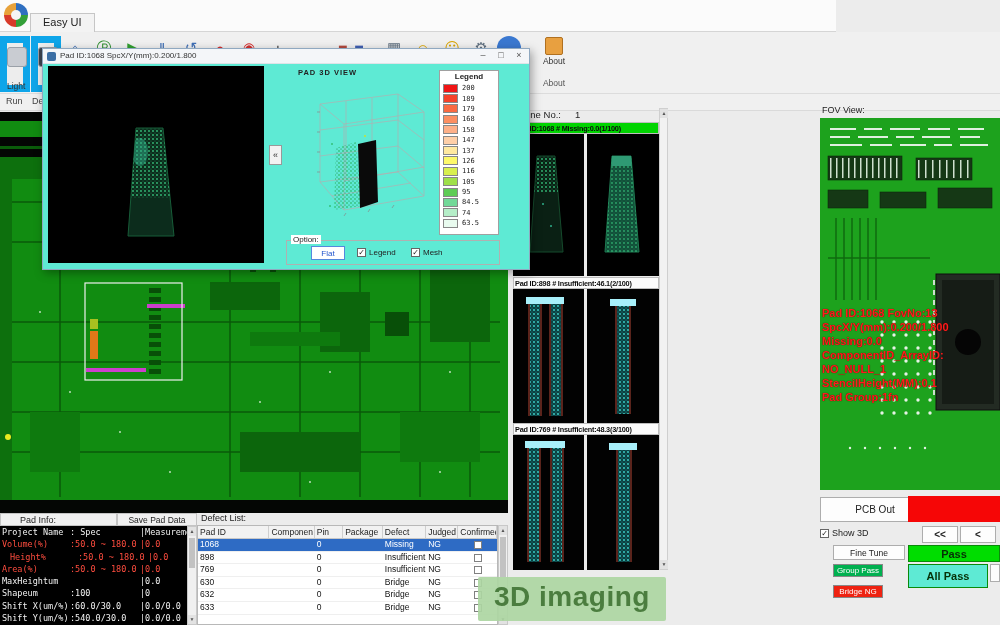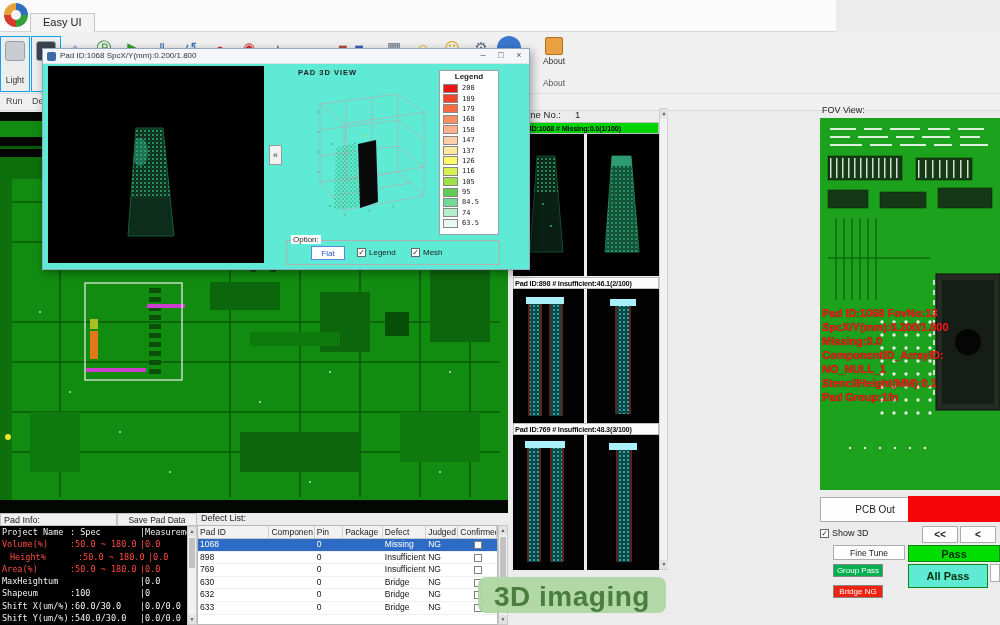--- a/index.html
+++ b/index.html
@@ -10,21 +10,21 @@
   
   .titlebar { position:absolute; left:0; top:0; width:836px; height:32px; background:#fbfbfb; border-bottom:1px solid #d5d5d5; }
   .logo { position:absolute; left:4px; top:3px; width:24px; height:24px; border-radius:50%;
           background:conic-gradient(#2f6fc0 0 25%, #34a03a 25% 50%, #d83a2a 50% 75%, #e8a23a 75% 100%); }
   .logo::after { content:""; position:absolute; left:7px; top:7px; width:10px; height:10px; border-radius:50%; background:#f5f5f5; }
   .apptab { position:absolute; left:30px; top:13px; height:19px; padding:2px 12px; background:#f3f3f3;
             border:1px solid #c6c6c6; border-bottom:none; font-size:11px; color:#222; }
 
   
   .toolbar { position:absolute; left:0; top:32px; width:1000px; height:62px; background:#f0f0f0; border-bottom:1px solid #dcdcdc; }
-  .tool-big { position:absolute; top:4px; width:30px; height:56px; background:#ededed; border:1px solid #0ea5e9; text-align:center; }
+  .tool-big { position:absolute; top:4px; width:30px; height:56px; background:#ededed; border:7px solid #0ea5e9; text-align:center; }
   .tool-big .tb-icon { display:block; margin:4px auto 2px; width:20px; height:20px; background:#c9ccd2; border:1px solid #9aa0a8; border-radius:3px; }
   .tool-big .tb-cap { font-size:8.5px; color:#333; display:block; margin-top:14px; }
   .icon-row { position:absolute; left:62px; top:3px; height:30px; display:flex; gap:3px; }
   .tbi { width:26px; height:26px; display:inline-flex; align-items:center; justify-content:center;
          font-size:15px; border:1px solid transparent; border-radius:3px; background:#f0f0f0; cursor:default; }
   .tbi-sm { font-size:10px; letter-spacing:-1px; }
   .tbi-circle { background:#3a78d0; border-radius:50%; font-size:14px; width:24px; height:24px; margin-top:1px; }
   .about-box { position:absolute; left:536px; top:3px; width:36px; height:58px; text-align:center; }
   .about-icon { display:block; margin:2px auto 1px; width:18px; height:18px; background:#e8a040; border:1px solid #b07020; border-radius:2px; }
   .about-lbl { font-size:8.5px; color:#333; display:block; }
@@ -32,21 +32,21 @@
 
   
   .captions { position:absolute; left:0; top:94px; width:1000px; height:17px; background:#f0f0f0; border-bottom:1px solid #dadada; }
   .cap { position:absolute; top:2px; font-size:9px; color:#444; }
 
   
   #pcb-wrap { position:absolute; left:0; top:112px; width:508px; height:401px; background:#000; }
 
   
   #padinfo { position:absolute; left:0; top:513px; width:197px; height:112px; background:#000; }
-  .pi-h1 { position:absolute; left:0; top:0; width:117px; height:13px; background:#f0f0f0; border:1px solid #c4c4c4; font-size:9px; padding:1px 3px; color:#222; }
+  .pi-h1 { position:absolute; left:0; top:0; width:117px; height:13px; background:#f0f0f0; border:1px solid #c4c4c4; font-size:9px; padding:1px 19px; color:#222; }
   .pi-h2 { position:absolute; left:117px; top:0; width:80px; height:13px; background:#f0f0f0; border:1px solid #c4c4c4; font-size:8.5px; text-align:center; padding-top:1px; color:#222; cursor:default; }
   .pi-body { position:absolute; left:0; top:13px; width:187px; height:99px; background:#000; overflow:hidden;
              font-family:"DejaVu Sans Mono", monospace; font-size:8.5px; line-height:12.3px; white-space:nowrap; }
   .pi-row { padding-left:2px; }
   .pi-l { display:inline-block; width:68px; }
   .pi-s { display:inline-block; width:70px; }
 
   
   .sb { position:absolute; width:10px; background:#f0f0f0; border:1px solid #c8c8c8; }
   .sb-btn { position:absolute; left:0; width:8px; height:9px; background:#e2e2e2; font-size:5px; text-align:center; line-height:9px; color:#555; }
@@ -107,22 +107,22 @@
   .lg-row { height:10.4px; display:flex; align-items:center; padding-left:3px; }
   .lg-sw { width:15px; height:9px; border:1px solid #888; }
   .lg-val { font-size:7px; font-family:"DejaVu Sans Mono", monospace; margin-left:4px; color:#222; }
   .option-box { position:absolute; left:243px; top:191px; width:214px; height:25px; border:1px solid #b0b0b0; }
   .opt-label { position:absolute; left:4px; top:-6px; background:#fff; font-size:8px; color:#222; padding:0 2px; }
   .flat-btn { position:absolute; left:24px; top:5px; width:34px; height:14px; border:1px solid #5588dd; color:#2255cc;
               font-size:8px; display:flex; align-items:center; justify-content:center; background:#fff; }
   .opt-chk { position:absolute; top:7px; display:flex; align-items:center; gap:3px; font-size:8px; color:#222; }
 
   
-  #watermark { position:absolute; left:478px; top:577px; padding:4px 16px 0; background:rgba(173,214,162,0.92);
-               color:#4b7d3f; font-size:28px; font-weight:bold; letter-spacing:0.5px; z-index:40; border-radius:8px; }
+  #watermark { position:absolute; left:478px; top:577px; padding:4px 16px 8px; background:rgba(173,214,162,0.92);
+               color:#4b7d3f; font-size:28px; font-weight:bold; letter-spacing:0.5px; z-index:40; border-radius:2px; }
 </style>
 </head>
 <body>
 
 <div id="app">
 
   <svg width="0" height="0" style="position:absolute" aria-hidden="true">
     <defs>
       <pattern id="spk" width="4" height="4" patternUnits="userSpaceOnUse">
         <circle cx="1" cy="1" r="0.9" fill="#3fd9d2"></circle>

